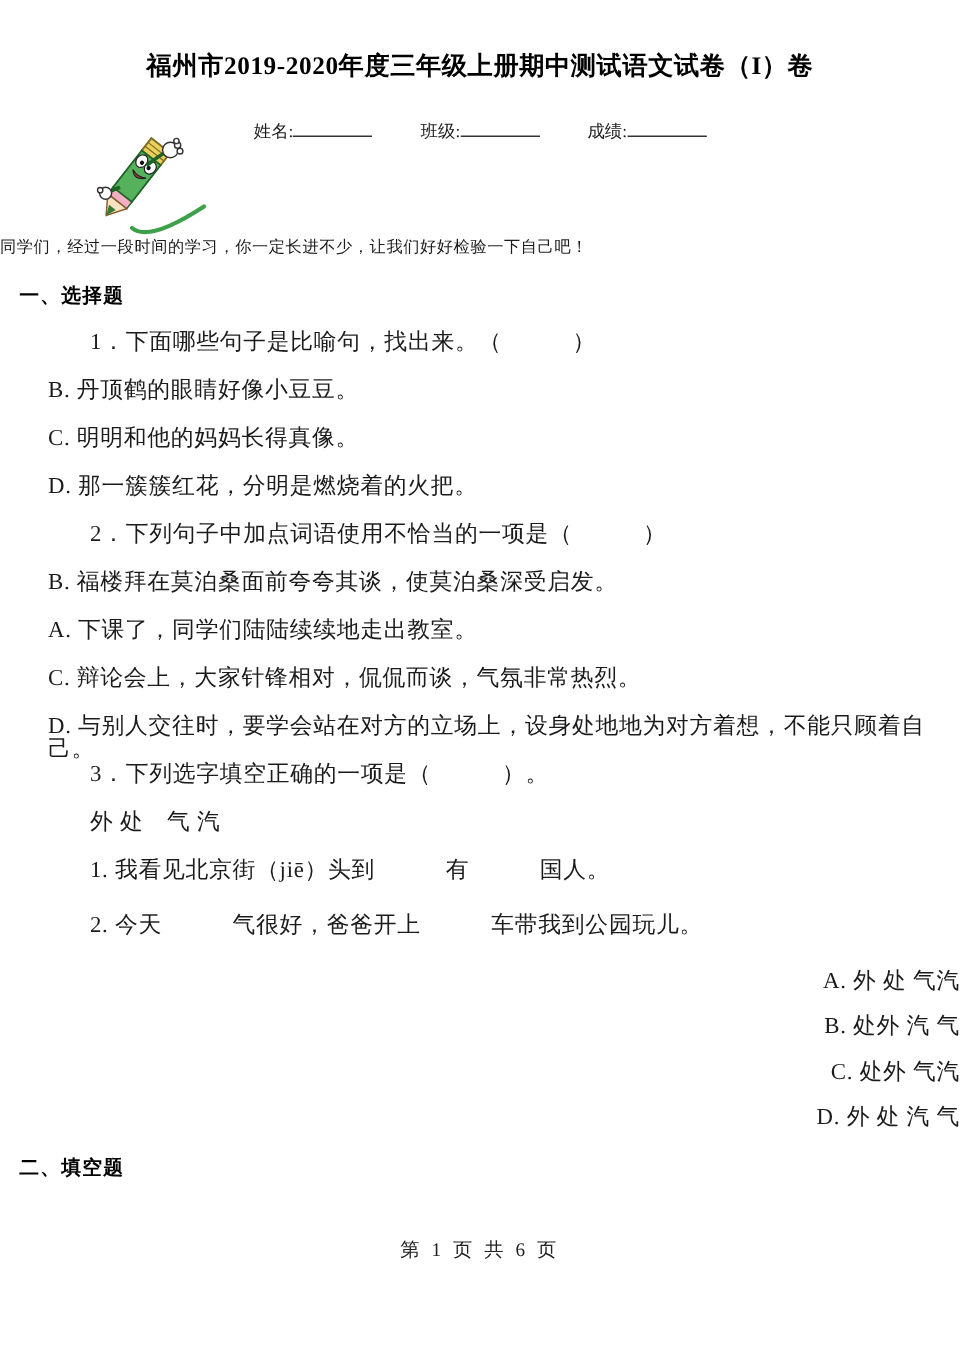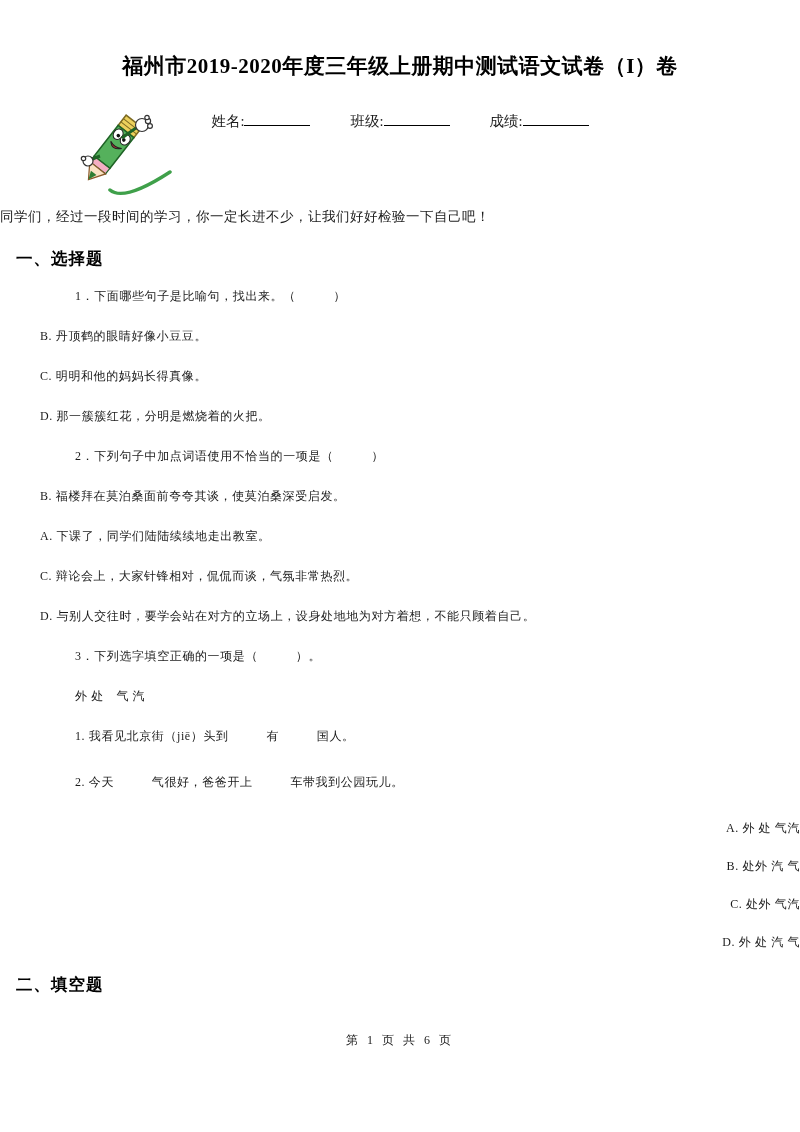--- a/index.html
+++ b/index.html
@@ -5,21 +5,21 @@
   html,body{margin:0;padding:0;background:#fff;}
   .page{
     position:relative;
     width:800px;height:1132px;
     background:#ffffff;
     color:#1b1b1b;
     font-family:"Liberation Serif","DejaVu Serif",serif;
     overflow:hidden;
   }
   .title{
-    margin:0;padding-top:51px;
+    margin:0;padding-top:40px;
     text-align:center;
     font-size:21px;line-height:30px;
     font-weight:bold;color:#000;
     letter-spacing:.5px;
   }
   .fields{
     display:flex;justify-content:center;gap:40px;
     margin-top:30px;
     font-size:14.5px;line-height:20px;
   }
@@ -41,31 +41,31 @@
     height:42px;
     font-size:16.5px;line-height:26px;
     font-weight:bold;color:#000;
     font-family:"Liberation Sans","DejaVu Sans",sans-serif;
     letter-spacing:1px;
   }
   .section-title.last{height:26px;margin:0;}
   .line{
     margin:0;padding-left:40px;
     height:40px;
-    font-size:12px;line-height:19px;
+    font-size:19px;line-height:19px;
     letter-spacing:.6px;
     white-space:pre-wrap;
   }
   .stem{padding-left:75px;}
   .h46{height:46px;}
   .h38{height:38px;text-align:right;}
   .footer{
     position:absolute;top:1032px;left:0;right:0;
     text-align:center;
-    font-size:12px;letter-spacing:3px;color:#222;
+    font-size:16px;letter-spacing:3px;color:#222;
   }
 </style>
 </head>
 <body>
 
 <div class="page">
 
   <h1 class="title">福州市2019-2020年度三年级上册期中测试语文试卷（I）卷</h1>
 
   <div class="fields">

